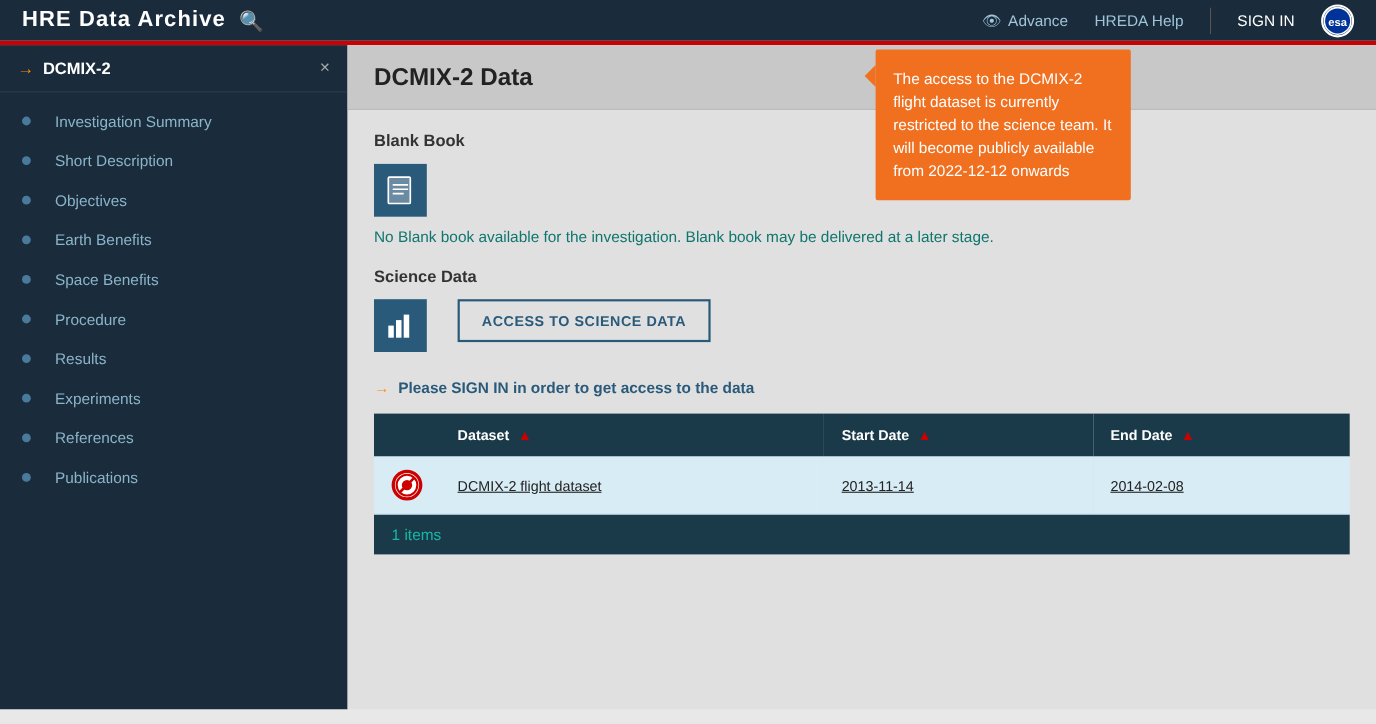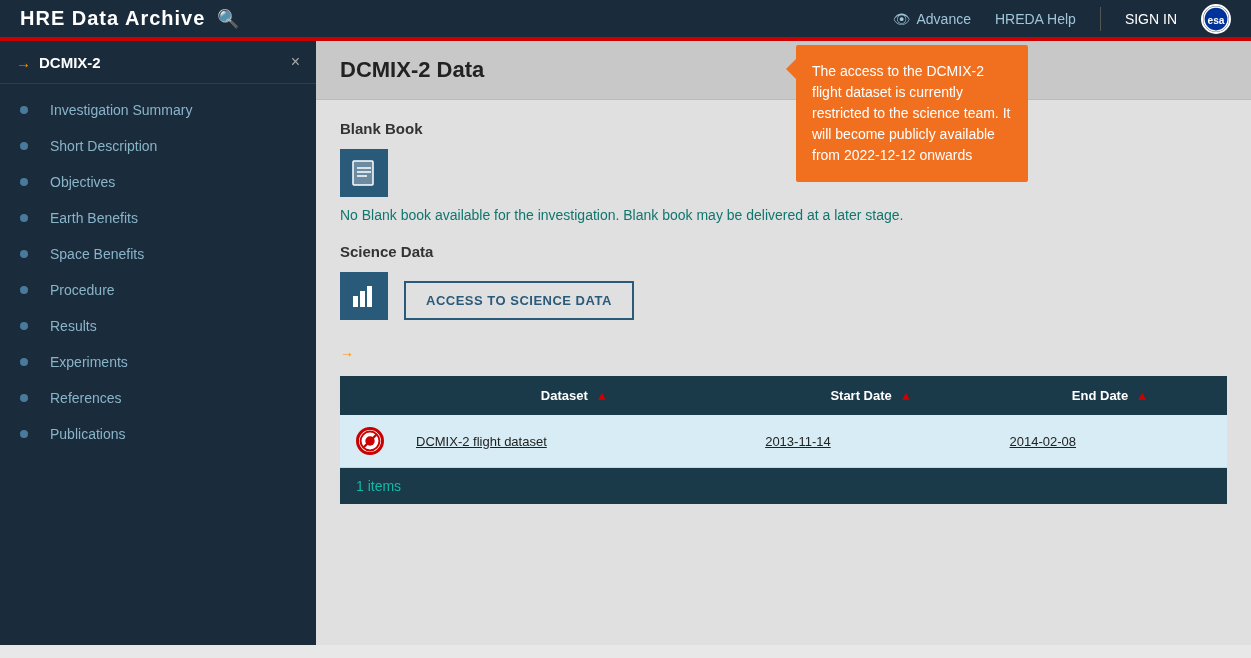--- a/index.html
+++ b/index.html
@@ -168,22 +168,22 @@
       font-size: 22px;
       margin-bottom: 10px;
     }
     .blank-book-text {
       font-size: 14px;
       color: #0f766e;
       margin-bottom: 20px;
     }
     .science-data-section {
       display: flex;
-      align-items: flex-end;
-      gap: 16px;
+      align-items: flex-start;
+      gap: 28px;
       margin-bottom: 24px;
     }
     .science-icon {
       width: 48px;
       height: 48px;
       background: #2a5a7a;
       display: flex;
       align-items: center;
       justify-content: center;
       color: white;
@@ -214,21 +214,21 @@
 
     
     .data-table {
       width: 100%;
       border-collapse: collapse;
     }
     .table-header-row th {
       background: #1a3a4a;
       color: white;
       padding: 12px 16px;
-      text-align: center;
+      text-align: left;
       font-size: 13px;
     }
     .table-header-row th:first-child {
       width: 50px;
     }
     .sort-icon {
       margin-left: 4px;
       color: #cc0000;
     }
     .table-row td {
@@ -403,20 +403,21 @@
               <rect x="10" y="9" width="5" height="16" fill="white"></rect>
               <rect x="17" y="4" width="5" height="21" fill="white"></rect>
             </svg>
           </div>
           <button class="access-btn">ACCESS TO SCIENCE DATA</button>
         </div>
       </div>
 
       <div class="sign-in-notice">
         <span class="notice-arrow">→</span>
+        <span>Please SIGN IN in order to get access to the data</span>
       </div>
 
       <table class="data-table">
         <thead>
           <tr class="table-header-row">
             <th></th>
             <th>
               <span>Dataset</span>
               <span class="sort-icon">▲</span>
             </th>

